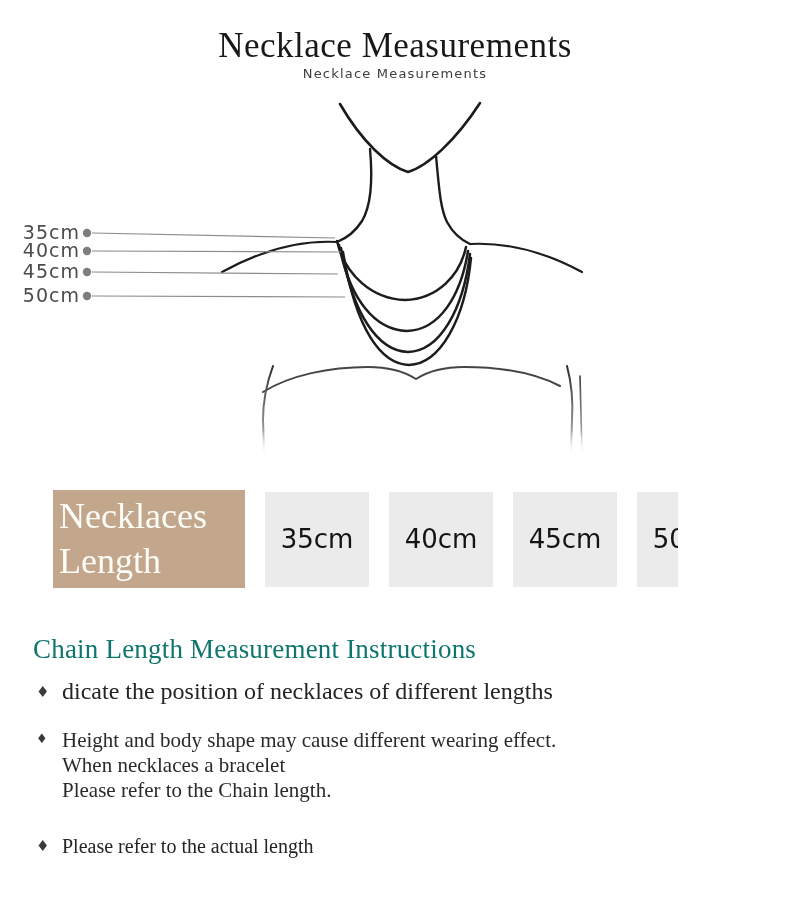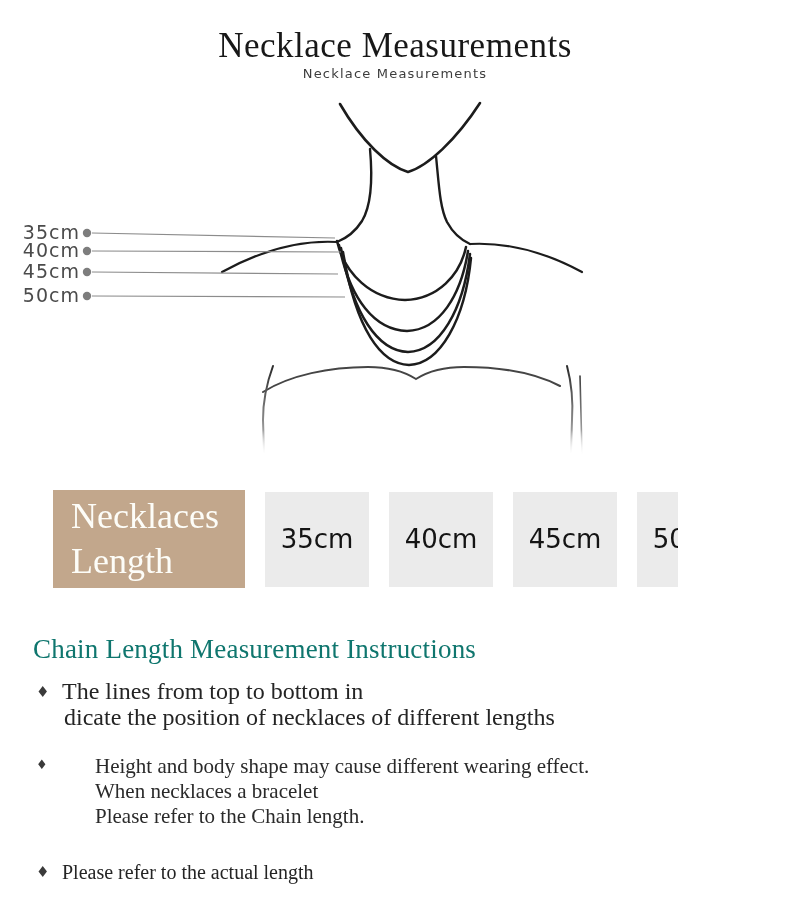--- a/index.html
+++ b/index.html
@@ -24,42 +24,42 @@
   }
   .figure-svg{position:absolute;left:0;top:88px;}
   .len-row{
     position:absolute;left:53px;top:490px;width:688px;height:98px;
     display:flex;justify-content:space-between;align-items:center;
   }
   .len-head{
     width:192px;height:98px;box-sizing:border-box;
     background:#c2a78c;color:#fdfdf8;
     font-size:36px;line-height:45px;
-    padding:4px 0 0 18px;
+    padding:4px 0 0 6px;
   }
   .len-cell{
     width:104px;height:95px;
     background:#ebebeb;color:#141414;
     display:flex;align-items:center;justify-content:center;
     font-family:"DejaVu Sans", sans-serif;
     font-size:26px;
   }
   .instructions{position:absolute;left:33px;top:634px;width:740px;}
   .inst-heading{font-size:27px;color:#0f766e;letter-spacing:.2px;}
   .bullet{display:flex;align-items:flex-start;}
   .bullet-icon{
     font-family:"DejaVu Sans", sans-serif;
     color:#3a3a3a;flex:0 0 26px;text-align:left;padding-left:3px;
   }
   .b1{margin-top:13px;}
   .b1 .bullet-icon{font-size:15px;padding-top:5px;}
   .b1 .bullet-text{font-size:24px;line-height:26px;color:#242424;}
   .b2{margin-top:24px;}
   .b2 .bullet-icon{font-size:13px;padding-top:3px;}
-  .b2 .bullet-text{font-size:21px;line-height:25px;color:#2a2a2a;margin-left:33px;}
+  .b2 .bullet-text{font-size:21px;line-height:25px;color:#2a2a2a;}
   .b3{margin-top:30px;}
   .b3 .bullet-icon{font-size:15px;padding-top:4px;}
   .b3 .bullet-text{font-size:20px;line-height:26px;color:#242424;}
   .b1 .bullet-text div:nth-child(2){padding-left:2px;}
 </style>
 </head>
 <body>
 
 <div class="page">
 
@@ -118,21 +118,20 @@
     <div class="len-cell">45cm</div>
     <div class="len-cell">50cm</div>
   </div>
 
   <div class="instructions">
     <div class="inst-heading">Chain Length Measurement Instructions</div>
 
     <div class="bullet b1">
       <span class="bullet-icon">♦</span>
       <div class="bullet-text">
-        <div>The lines from top to bottom in</div>
         <div>dicate the position of necklaces of different lengths</div>
       </div>
     </div>
 
     <div class="bullet b2">
       <span class="bullet-icon">♦</span>
       <div class="bullet-text">
         <div>Height and body shape may cause different wearing effect.</div>
         <div>When necklaces a bracelet</div>
         <div>Please refer to the Chain length.</div>

